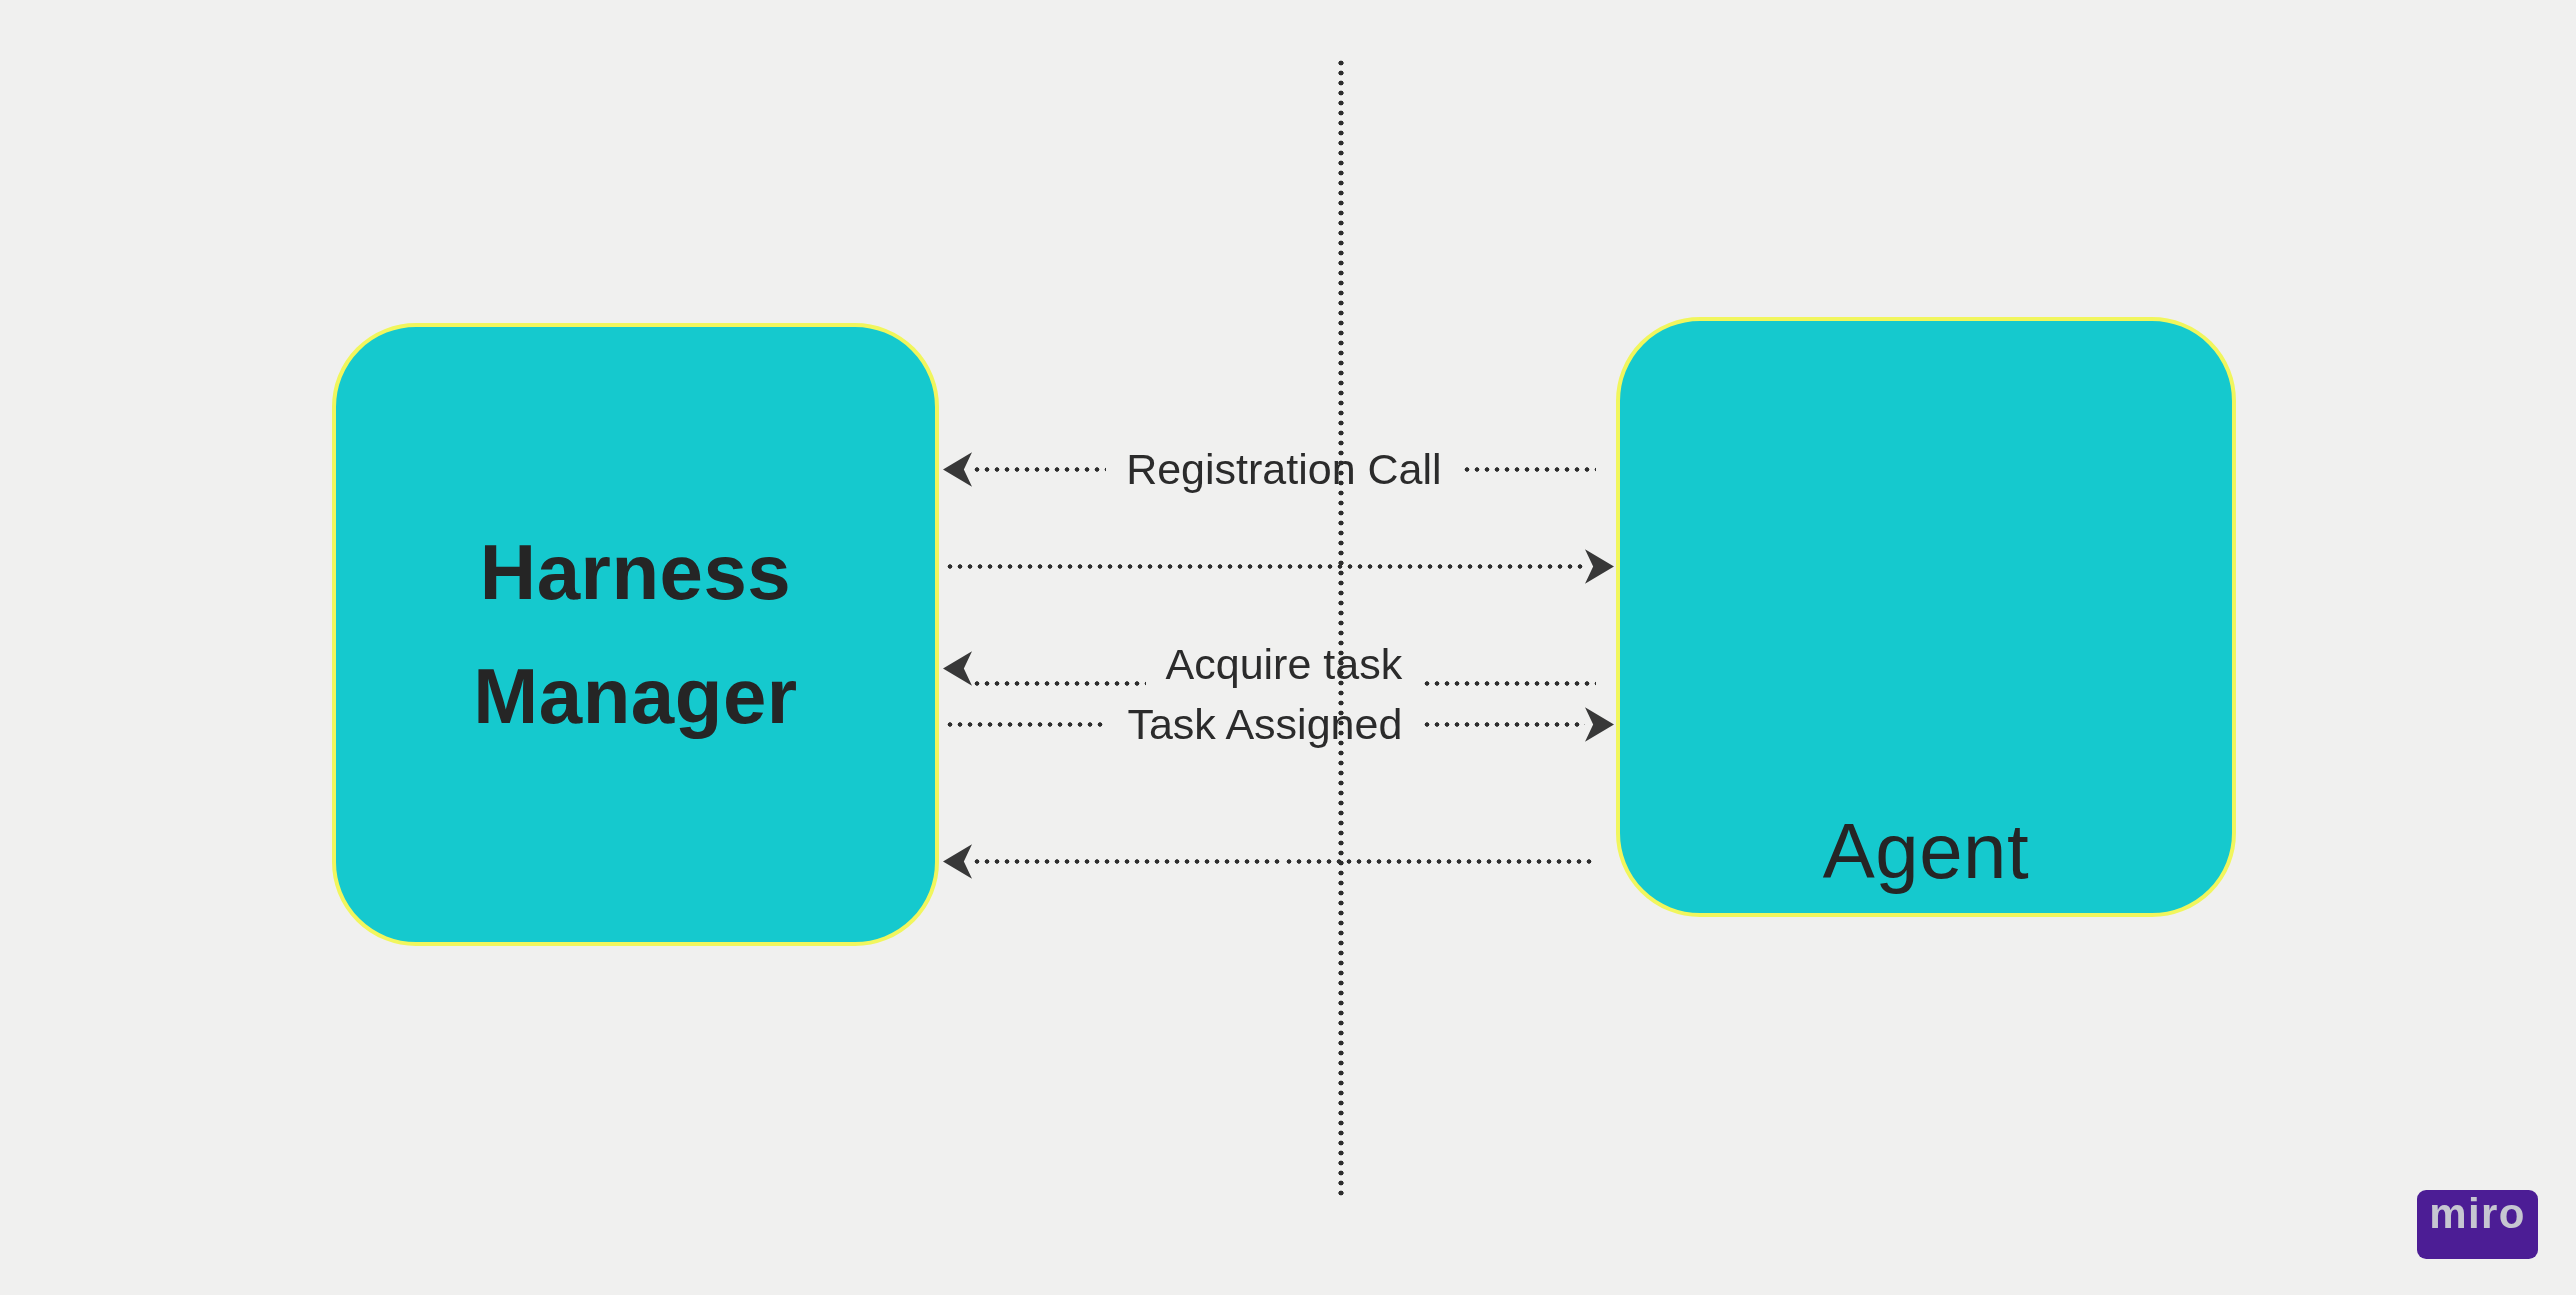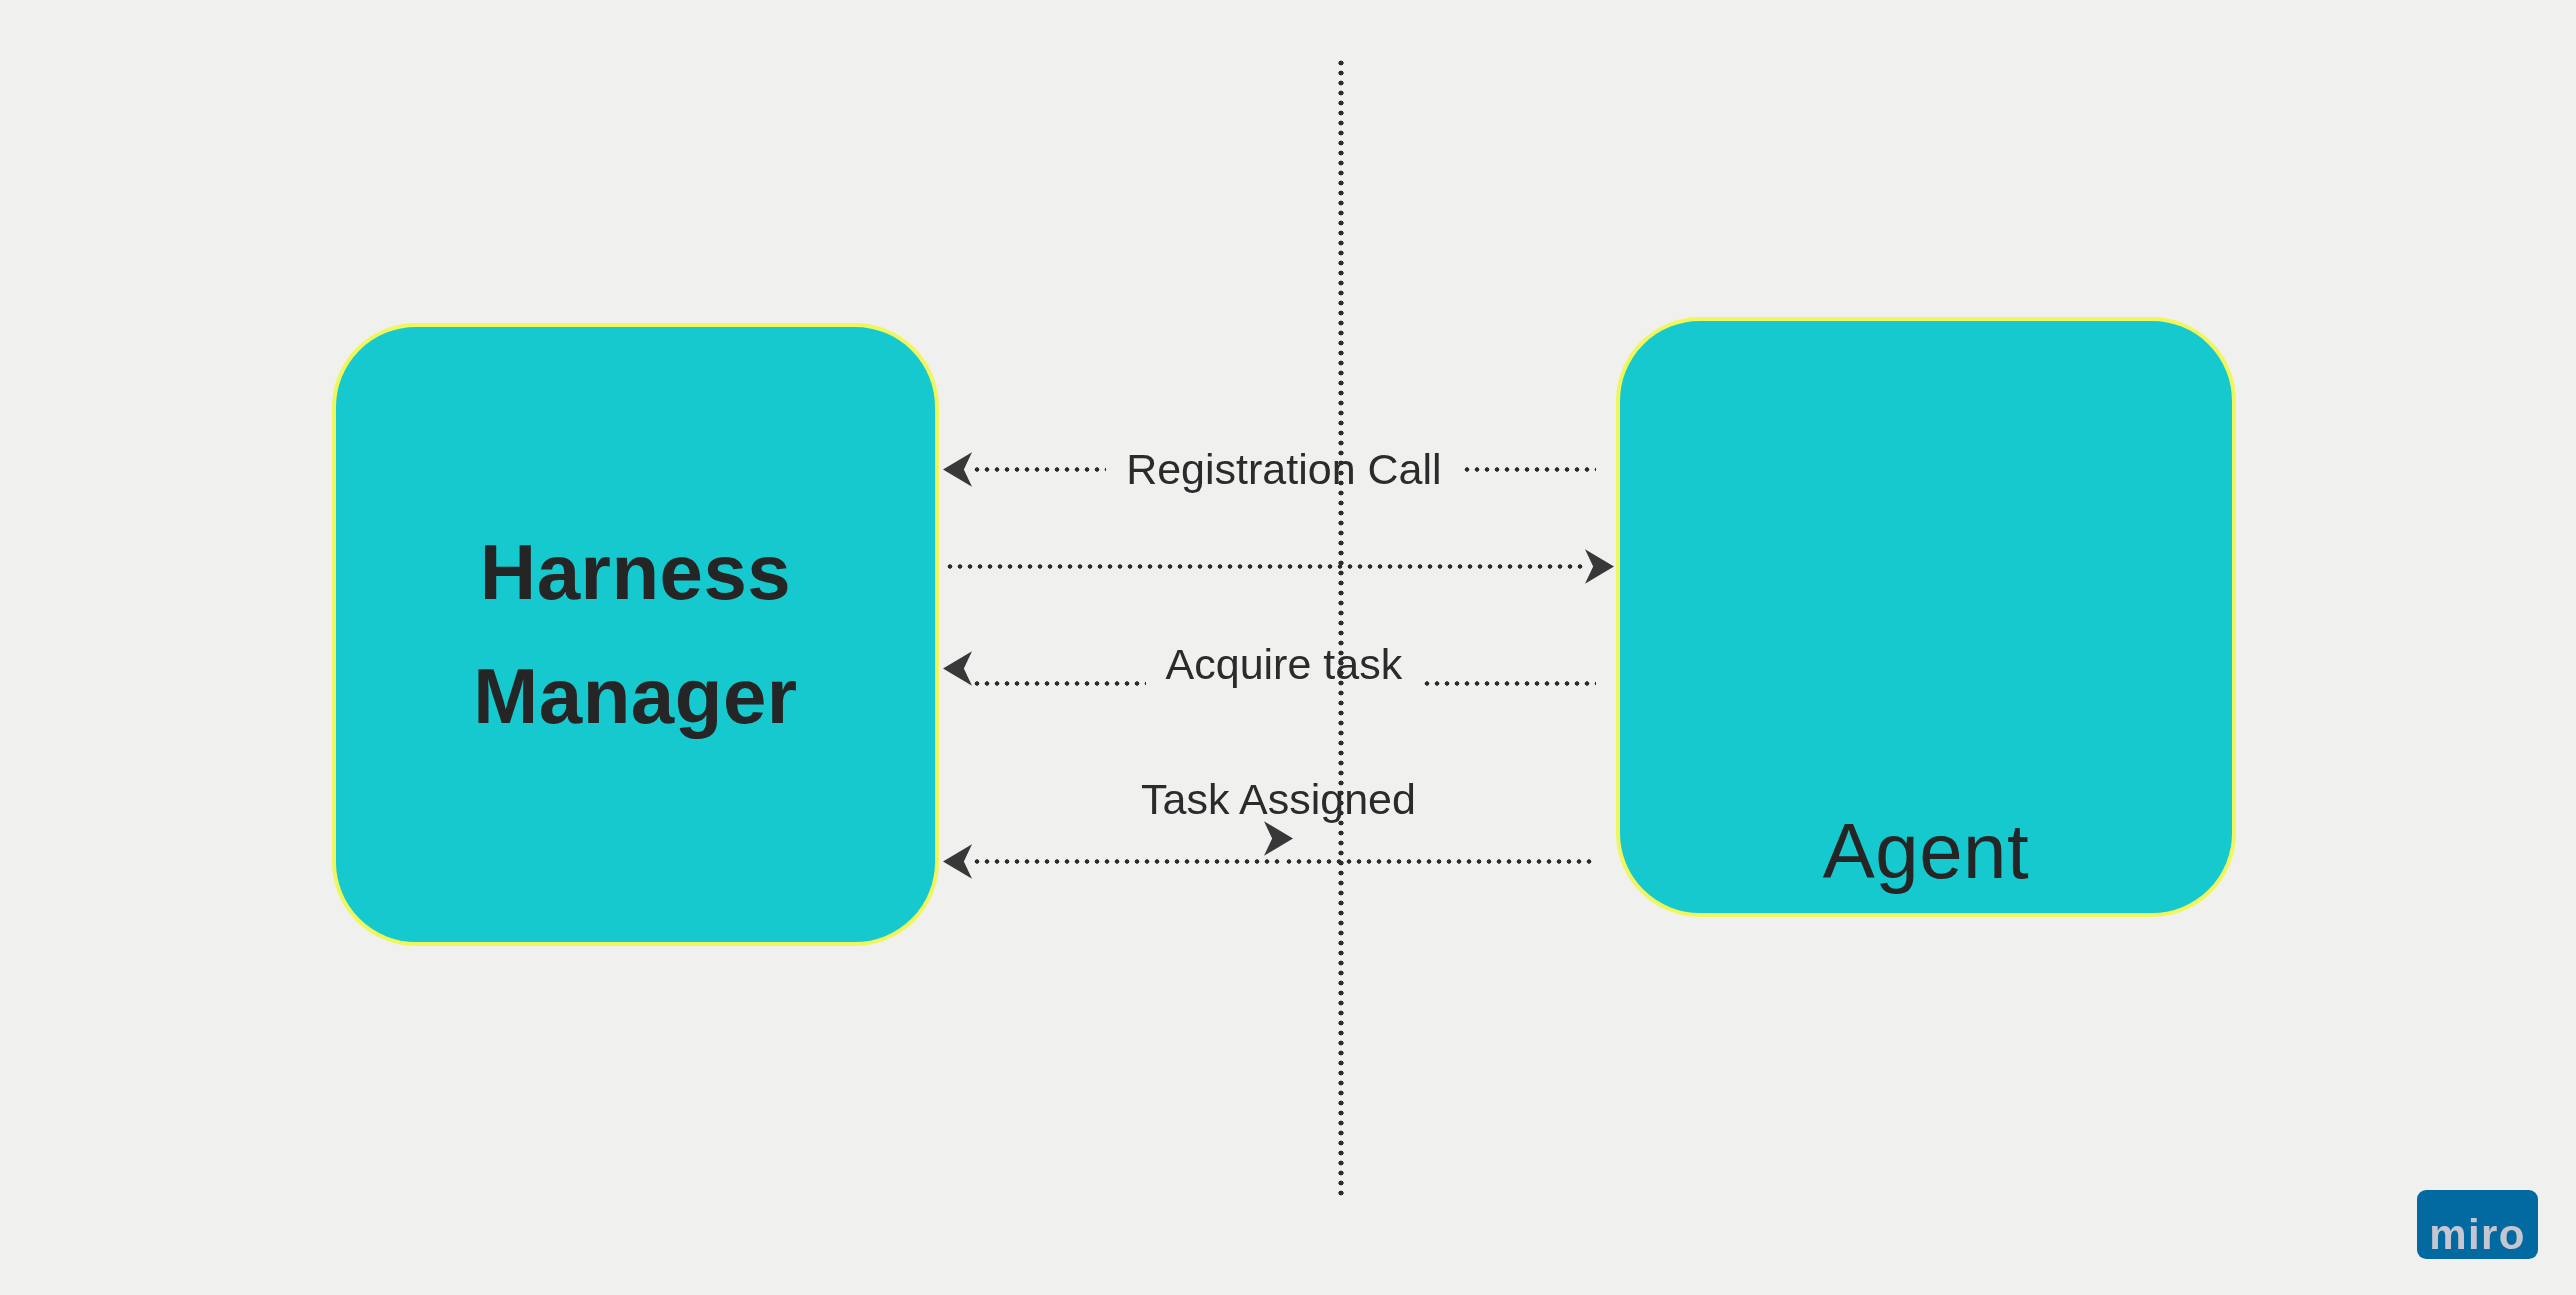--- a/index.html
+++ b/index.html
@@ -79,24 +79,24 @@
   }
   .arrowhead { flex: 0 0 auto; display: block; }
 
   
   .watermark {
     position: absolute;
     left: 2417px;
     top: 1190px;
     width: 121px;
     height: 69px;
-    background: #0369a1;
+    background: #4c1d95;
     border-radius: 9.1px;
     display: flex;
-    align-items: flex-end;
+    align-items: flex-start;
     justify-content: center;
   }
   .watermark-text {
     color: #c6c6d1;
     font-size: 42px;
     font-weight: bold;
     letter-spacing: 1.4px;
   }
 </style>
 </head>
@@ -133,21 +133,21 @@
 
   <div class="connector dir-left" style="top: 631px; align-items: flex-end;">
     <svg class="arrowhead" width="29" height="35" viewBox="0 0 32 38">
       <polygon points="32,0 0,19 32,38 23,19" fill="#383838"></polygon>
     </svg>
     <div class="seg left-seg"></div>
     <div class="connector-label">Acquire task</div>
     <div class="seg right-seg"></div>
   </div>
 
-  <div class="connector dir-right" style="top: 778px; flex-direction: column;">
+  <div class="connector dir-right" style="top: 697px;">
     <div class="seg left-seg"></div>
     <div class="connector-label">Task Assigned</div>
     <div class="seg right-seg"></div>
     <svg class="arrowhead" width="29" height="35" viewBox="0 0 32 38">
       <polygon points="0,0 32,19 0,38 9,19" fill="#383838"></polygon>
     </svg>
   </div>
 
   <div class="connector dir-left" style="top: 834px;">
     <svg class="arrowhead" width="29" height="35" viewBox="0 0 32 38">

